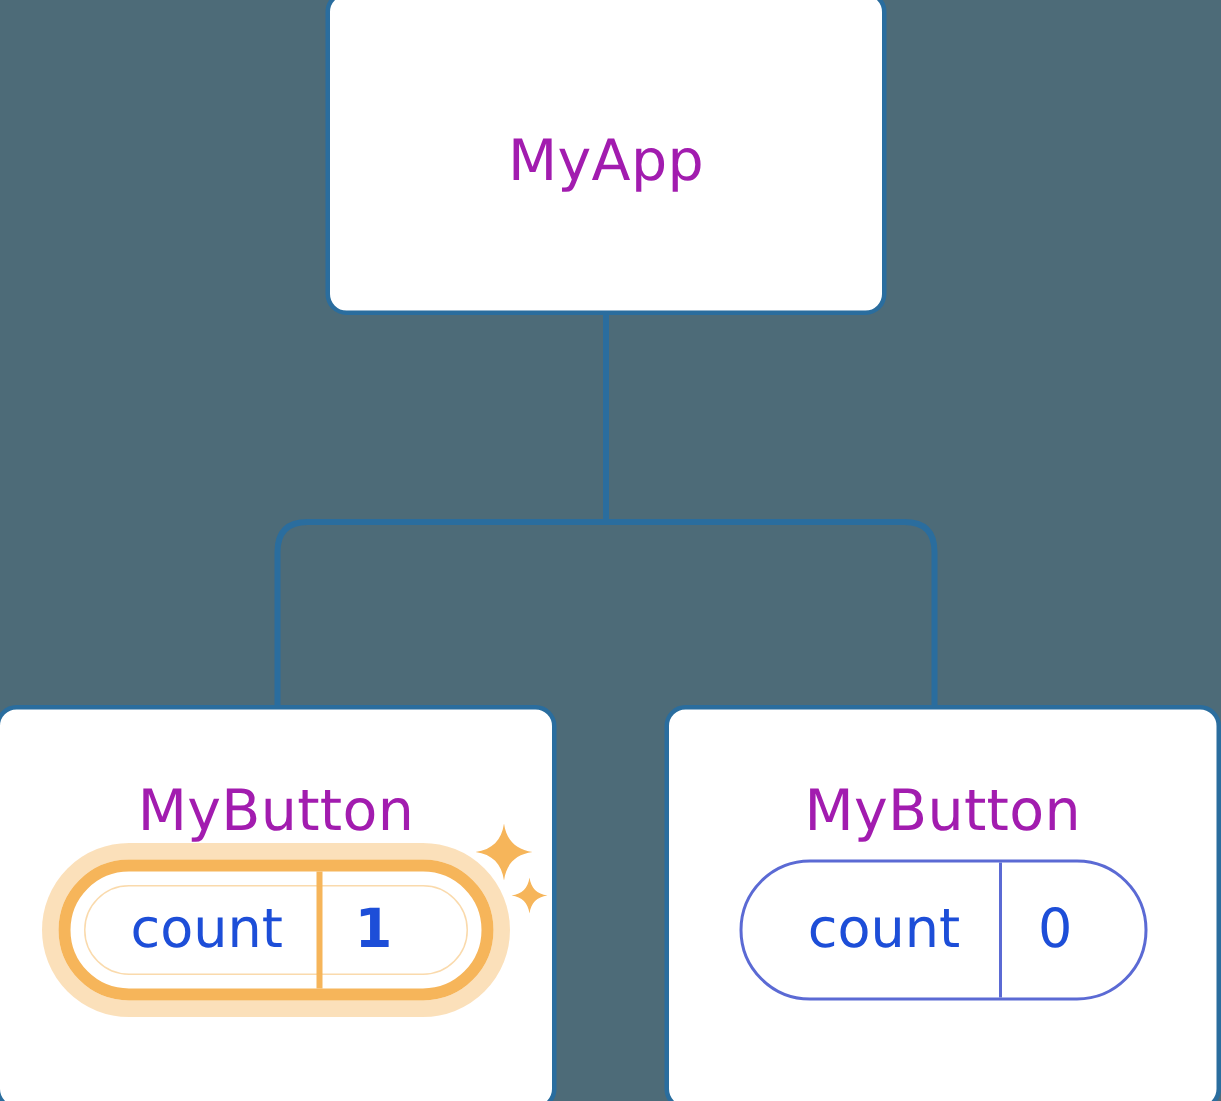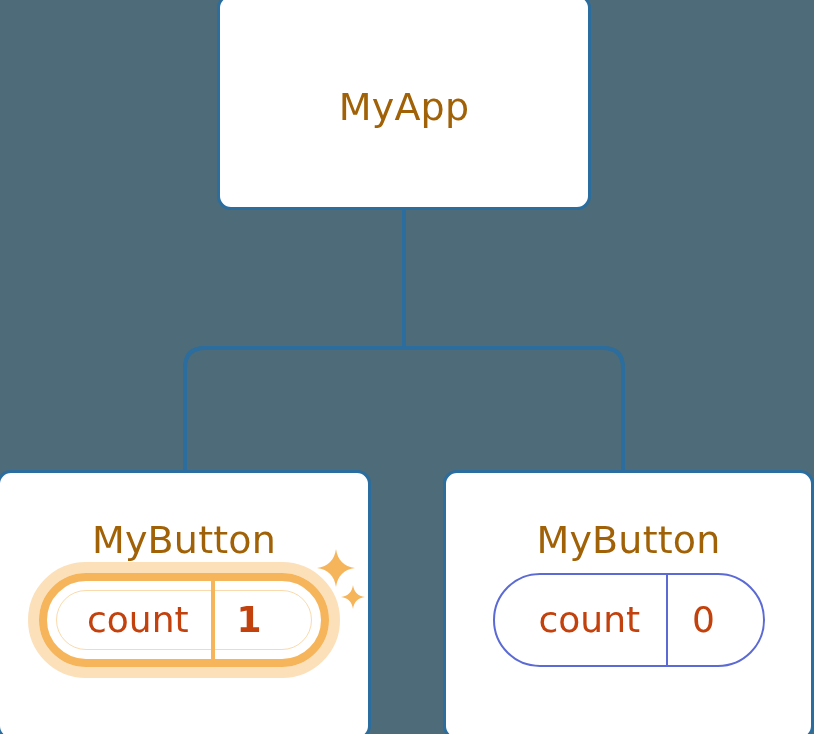--- a/index.html
+++ b/index.html
@@ -32,21 +32,21 @@
     border: 3px solid #2a6d9e;
     border-radius: 14px;
     box-sizing: border-box;
     z-index: 2;
   }
   .node-title {
     position: absolute;
     left: 0;
     right: 0;
     text-align: center;
-    color: #a16207;
+    color: #a21caf;
     font-size: 38px;
     font-weight: 400;
     letter-spacing: 0.2px;
     white-space: nowrap;
   }
 
   
   #node-app {
     left: 217px;
     top: -6px;
@@ -99,21 +99,21 @@
     background: #ffffff;
     z-index: 2;
   }
   .pill-label,
   .pill-value {
     display: flex;
     align-items: center;
     justify-content: center;
     font-size: 36px;
     line-height: 1;
-    color: #c2410c;
+    color: #1d4ed8;
     box-sizing: border-box;
   }
   .pill-label {
     padding: 0 26px 0 44px;
   }
   .pill-value {
     padding: 0 40px 0 24px;
     min-width: 34px;
   }
 

